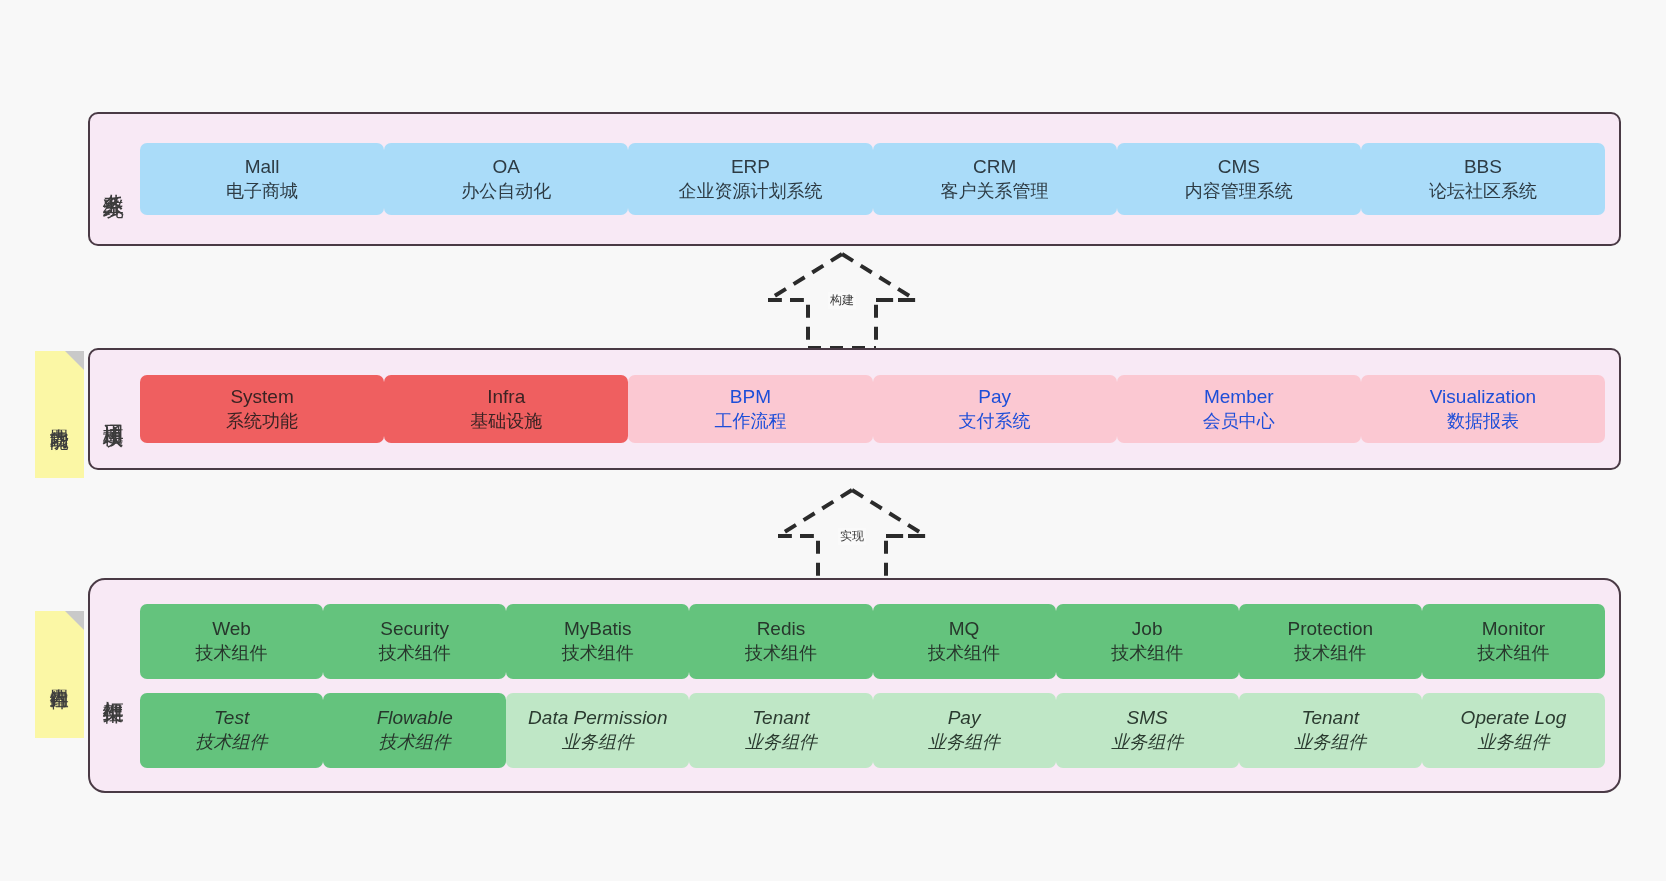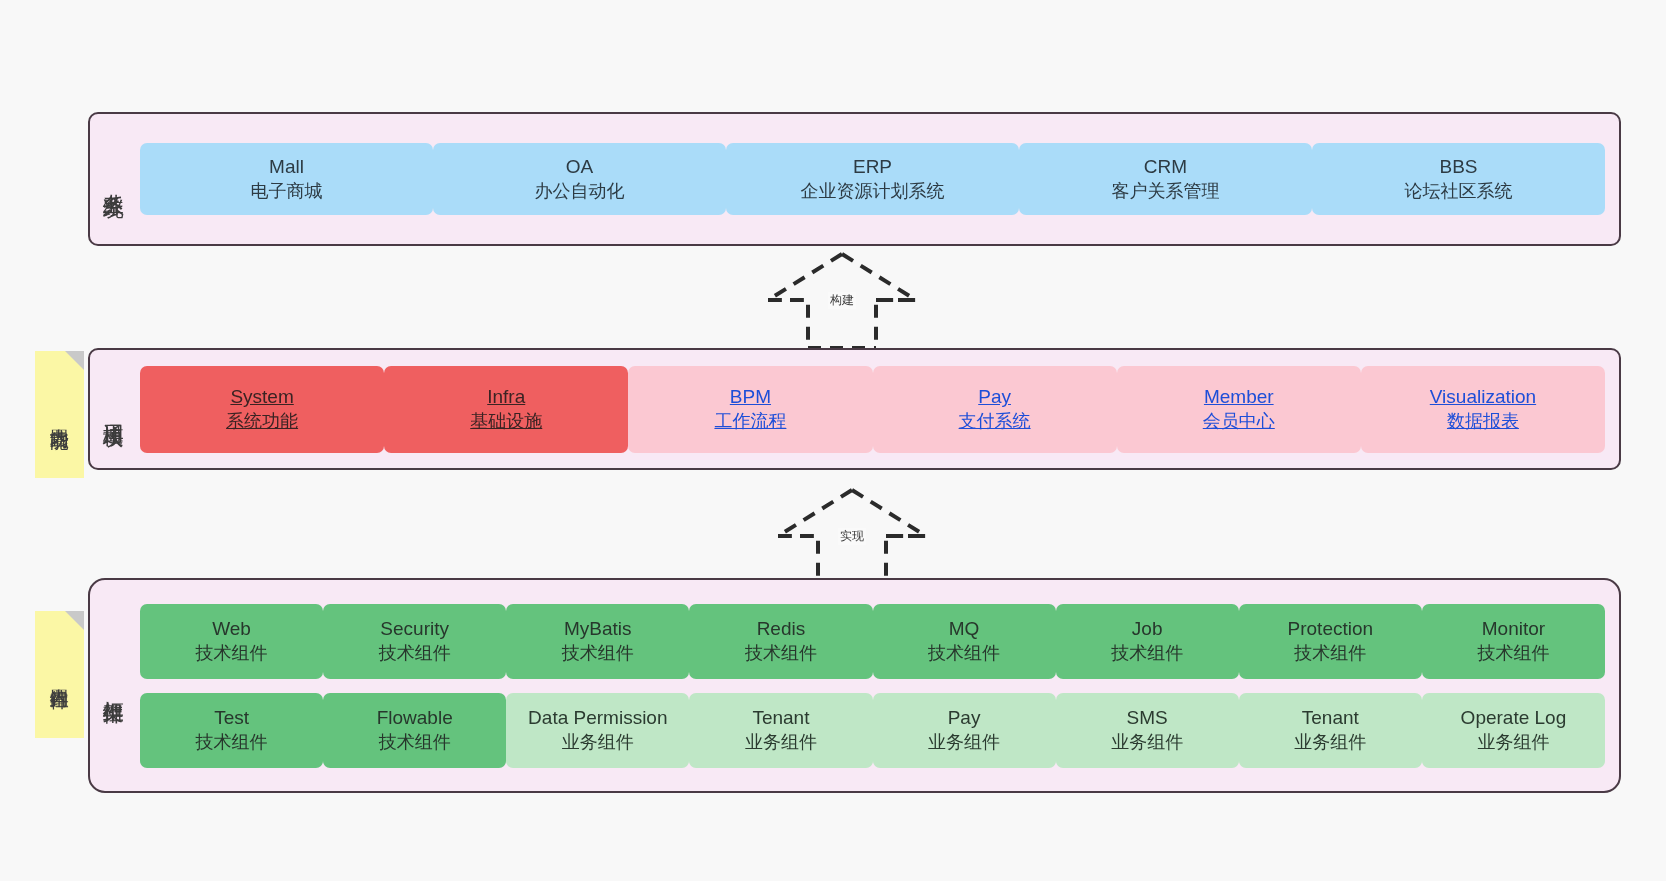--- a/index.html
+++ b/index.html
@@ -42,21 +42,21 @@
     display:flex;
     flex-direction:column;
     justify-content:center;
     padding:0 14px 0 4px;
   }
   .row{
     display:flex;
     align-items:stretch;
     justify-content:space-between;
   }
-  .row + .row{margin-top:14px;}
+  .row + .row{margin-top:14px;font-style:italic;}
 
   
   .card{
     flex:1 1 0;
     border-radius:7px;
     display:flex;
     flex-direction:column;
     align-items:center;
     justify-content:center;
     text-align:center;
@@ -72,21 +72,21 @@
   .c-blue{background:#aadcf9;color:#2d3b44;}
   .c-red{background:#ef5f60;color:#3a2323;}
   .c-pink{background:#fbc8d2;color:#1d4ed8;}
   .c-green{background:#64c37d;color:#27372c;}
   .c-lgreen{background:#bfe7c6;color:#2b3b30;}
 
   #layer-business{left:88px;top:112px;width:1533px;height:134px;}
   #layer-business .card{height:72px;}
 
   #layer-modules{left:88px;top:348px;width:1533px;height:122px;}
-  #layer-modules .card{height:87px;text-decoration:underline;}
+  #layer-modules .card{height:68px;}
 
   #layer-framework{left:88px;top:578px;width:1533px;height:215px;border-radius:17px;}
   #layer-framework .card{height:75px;}
 
   
   .note{
     position:absolute;
     width:49px;
     background:#fbf7a5;
     font-size:19px;
@@ -147,20 +147,24 @@
         </div>
         <div class="card c-blue">
           <div class="t1">ERP</div>
           <div class="t2">企业资源计划系统</div>
         </div>
         <div class="card c-blue">
           <div class="t1">CRM</div>
           <div class="t2">客户关系管理</div>
         </div>
         <div class="card c-blue">
+          <div class="t1">CMS</div>
+          <div class="t2">内容管理系统</div>
+        </div>
+        <div class="card c-blue">
           <div class="t1">BBS</div>
           <div class="t2">论坛社区系统</div>
         </div>
       </div>
     </div>
   </div>
 
   <div class="garrow" id="arrow-build">
     <svg width="160" height="96" viewBox="0 0 160 96" aria-hidden="true">
       <path d="M80 2 L6 48 L46 48 L46 96" fill="none" stroke="#2b2b2b" stroke-width="4" stroke-dasharray="13 9" stroke-linecap="butt"></path>

